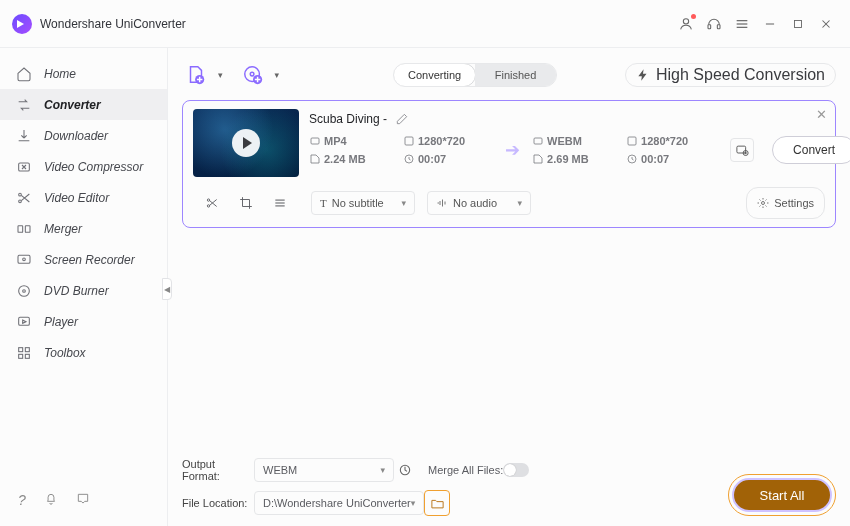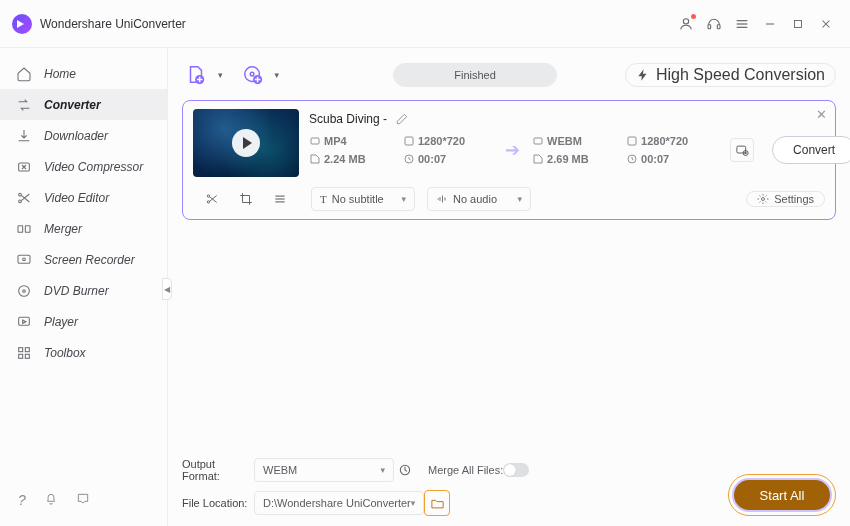--- a/index.html
+++ b/index.html
@@ -44,21 +44,21 @@
     .gear-box { width: 24px; height: 24px; border: 1px solid #e5e6e8; border-radius: 4px; display: flex; align-items: center; justify-content: center; cursor: pointer; color: #555; margin-left: 6px; }
     .convert-btn { height: 28px; padding: 0 20px; border: 1px solid #cfced8; border-radius: 14px; background: #fff; font-size: 12px; color: #333; cursor: pointer; margin-left: 10px; }
     .close-x { position: absolute; right: 8px; top: 6px; font-size: 13px; color: #999; cursor: pointer; }
     .cardbottom { display: flex; align-items: center; gap: 12px; margin-top: 10px; }
     .mini-icons { display: flex; gap: 20px; width: 106px; justify-content: center; color: #5d5e63; }
     .mini-icons span { cursor: pointer; font-size: 12px; }
     .sel-box { display: flex; align-items: center; height: 24px; border: 1px solid #e5e6e8; border-radius: 4px; padding: 0 8px; font-size: 11px; color: #555; gap: 5px; cursor: pointer; }
     .sel-box.sub { width: 104px; }
     .sel-box.aud { width: 104px; }
     .sel-box .dd { margin-left: auto; font-size: 9px; color: #888; }
-    .settings-pill { margin-left: auto; display: flex; align-items: center; gap: 5px; height: 16px; border: 1px solid #e5e6e8; border-radius: 12px; padding: 0 10px; font-size: 11px; color: #555; cursor: pointer; }
+    .settings-pill { margin-left: auto; display: flex; align-items: center; gap: 5px; height: 32px; border: 1px solid #e5e6e8; border-radius: 12px; padding: 0 10px; font-size: 11px; color: #555; cursor: pointer; }
     .footer { position: absolute; left: 14px; right: 14px; bottom: 10px; display: flex; flex-direction: column; gap: 8px; font-size: 11px; color: #5a5b60; }
     .footrow { display: flex; align-items: center; gap: 0; }
     .ftlabel { width: 72px; color: #444; }
     .ftsel { height: 24px; border: 1px solid #e5e6e8; border-radius: 4px; padding: 0 8px; display: flex; align-items: center; cursor: pointer; min-width: 140px; }
     .ftsel .dd { margin-left: auto; font-size: 9px; color: #888; }
     .ftico { width: 22px; height: 22px; display: flex; align-items: center; justify-content: center; border: 1px solid transparent; border-radius: 4px; cursor: pointer; color: #666; }
     .highlight-box { border: 1.5px solid #f0a030; border-radius: 4px; padding: 1px; }
     .toggle { width: 26px; height: 14px; background: #dedfe2; border-radius: 7px; position: relative; cursor: pointer; }
     .toggle::after { content: ""; position: absolute; width: 12px; height: 12px; background: #fff; border-radius: 50%; top: 1px; left: 1px; box-shadow: 0 0 1px rgba(0,0,0,.3); }
     .startall { position: absolute; right: 0; bottom: 0; }
@@ -236,20 +236,21 @@
         <svg width="22" height="22" viewBox="0 0 24 24" fill="none">
             <circle cx="11" cy="11" r="8" stroke="#8b6bff" stroke-width="1.6"></circle>
             <circle cx="11" cy="11" r="2" stroke="#8b6bff" stroke-width="1.6"></circle>
             <circle cx="17" cy="17" r="5" fill="#8b6bff"></circle>
             <path d="M17 14v6M14 17h6" stroke="#fff" stroke-width="1.6"></path>
           </svg>
       </div>
       <span class="caret">▾</span>
 
       <div class="seg">
+        <div class="sel">Converting</div>
         <div class="unsel">Finished</div>
       </div>
 
       <div class="hsconv">
         <svg width="14" height="14" viewBox="0 0 24 24" fill="#555">
             <path d="M13 2L4 14h6l-1 8 9-12h-6z"></path>
           </svg>
         <span>High Speed Conversion</span>
       </div>
     </div>

